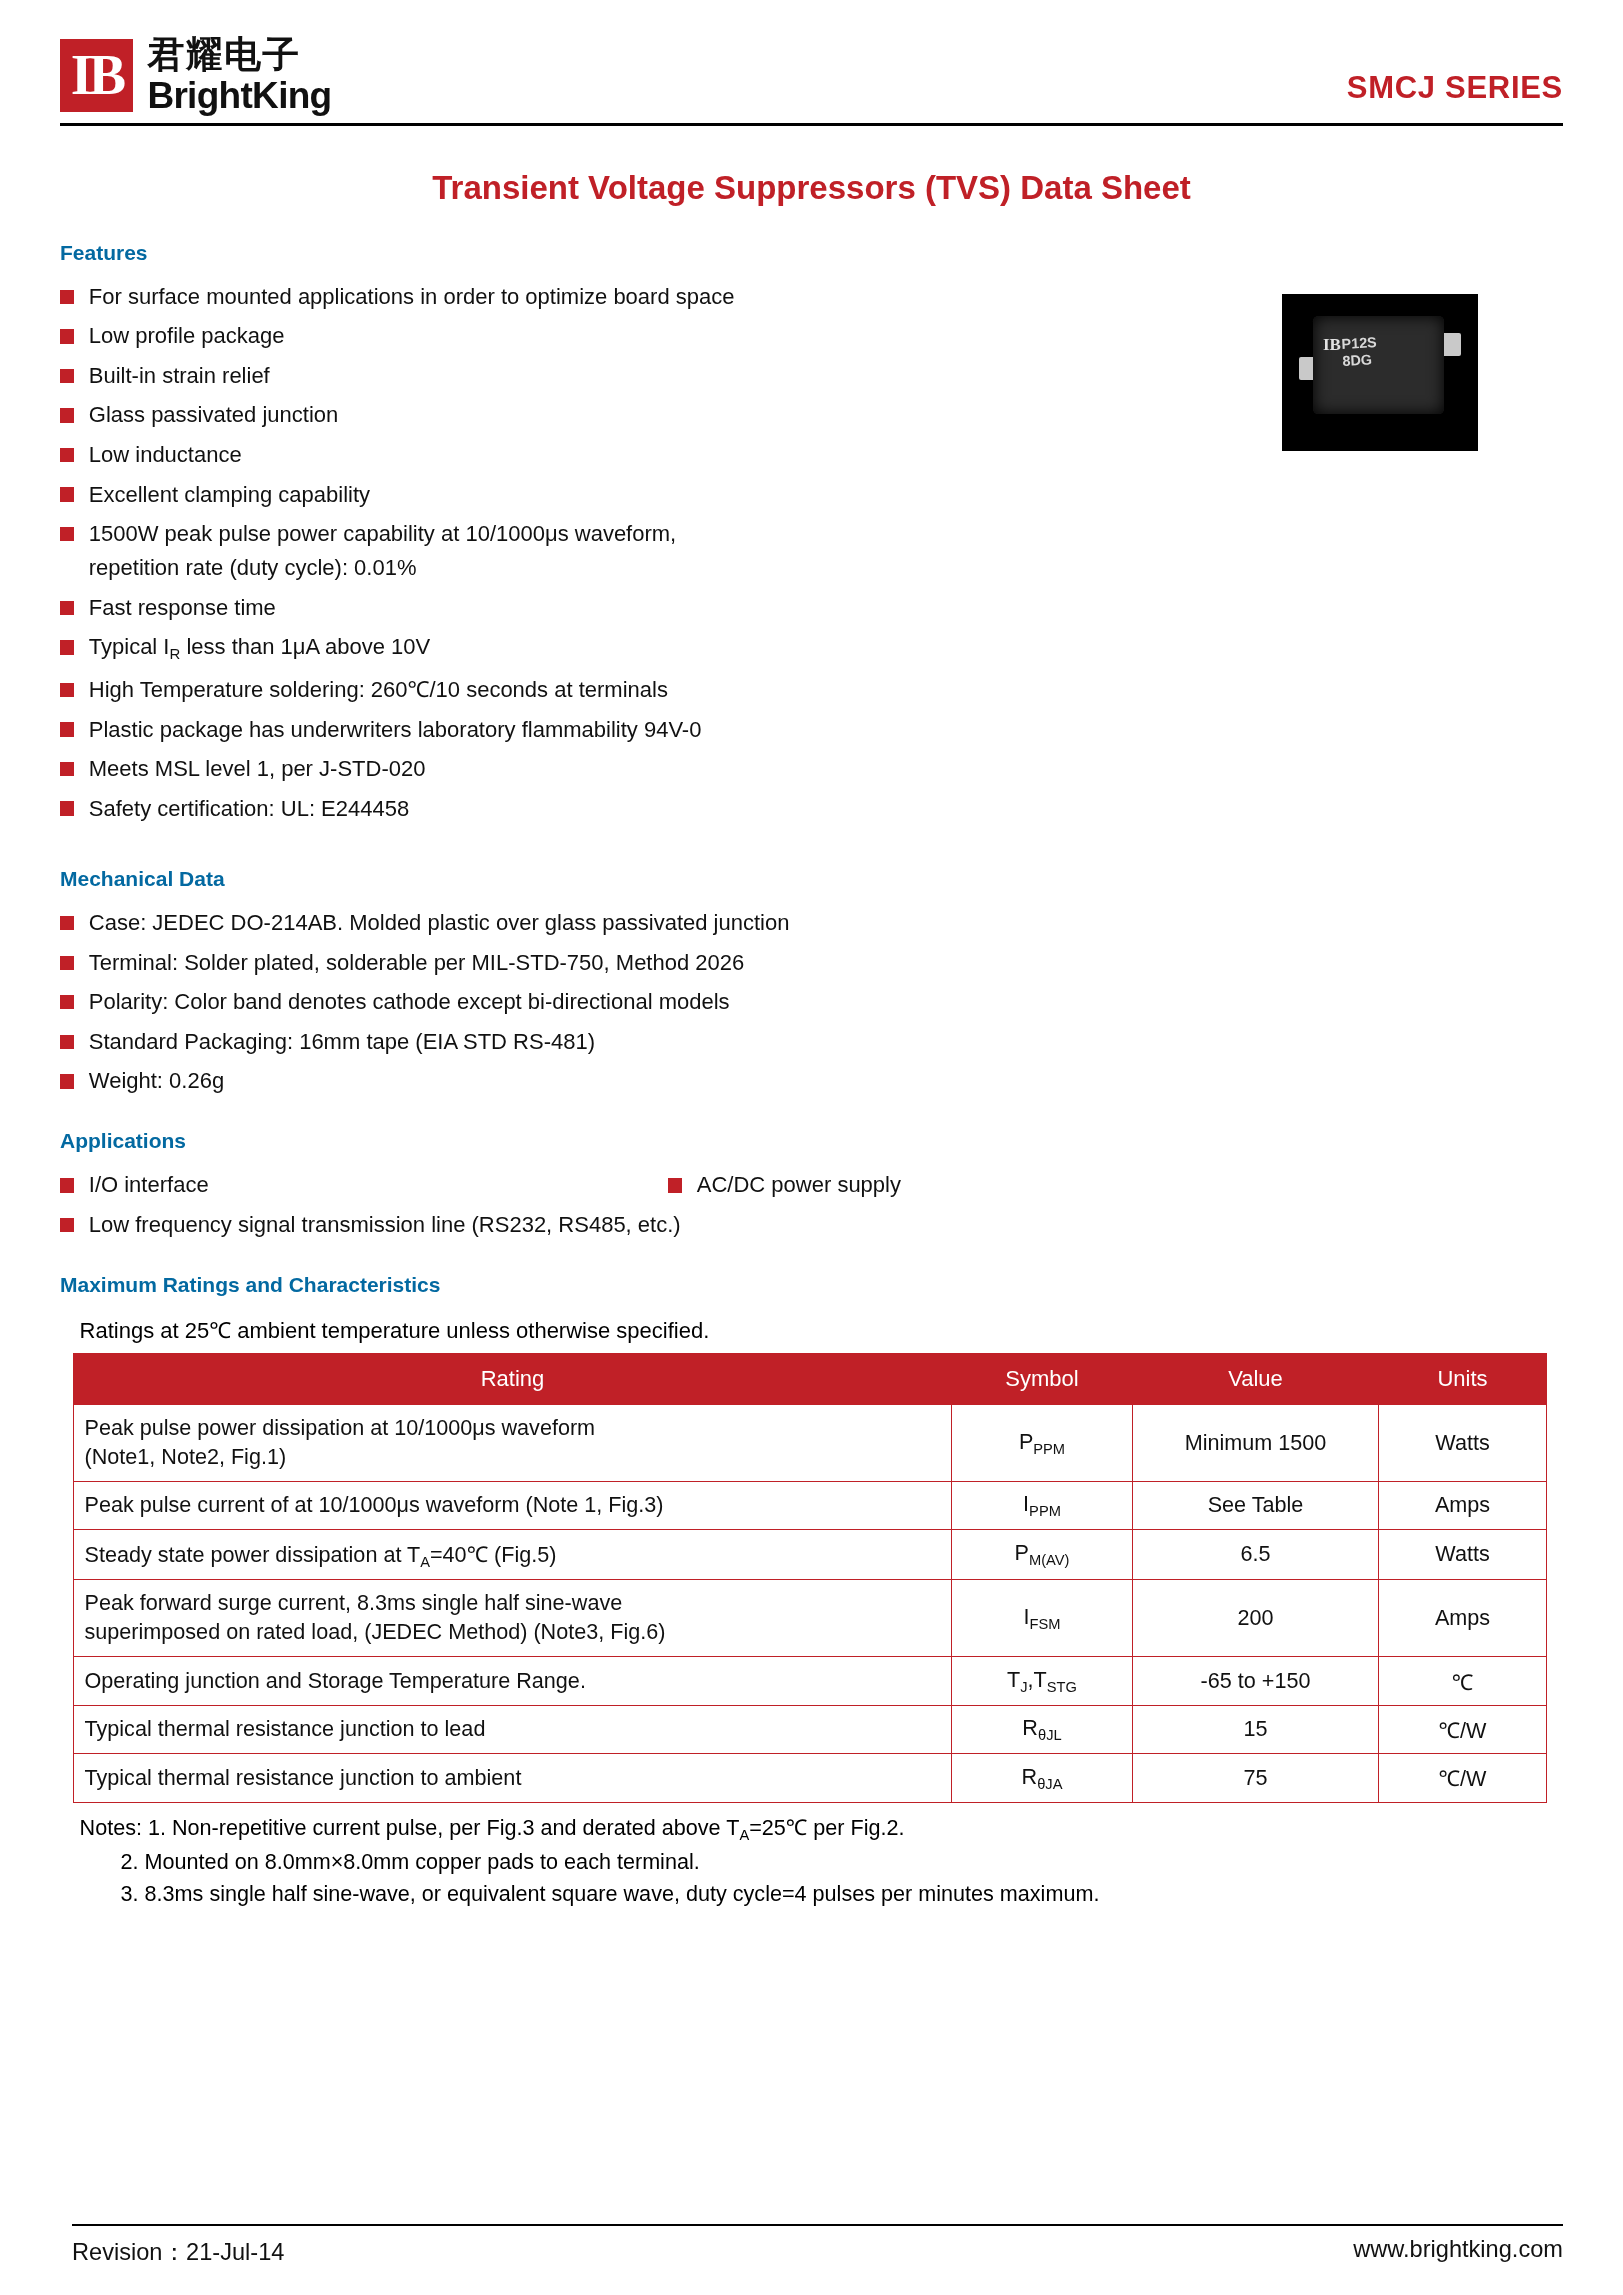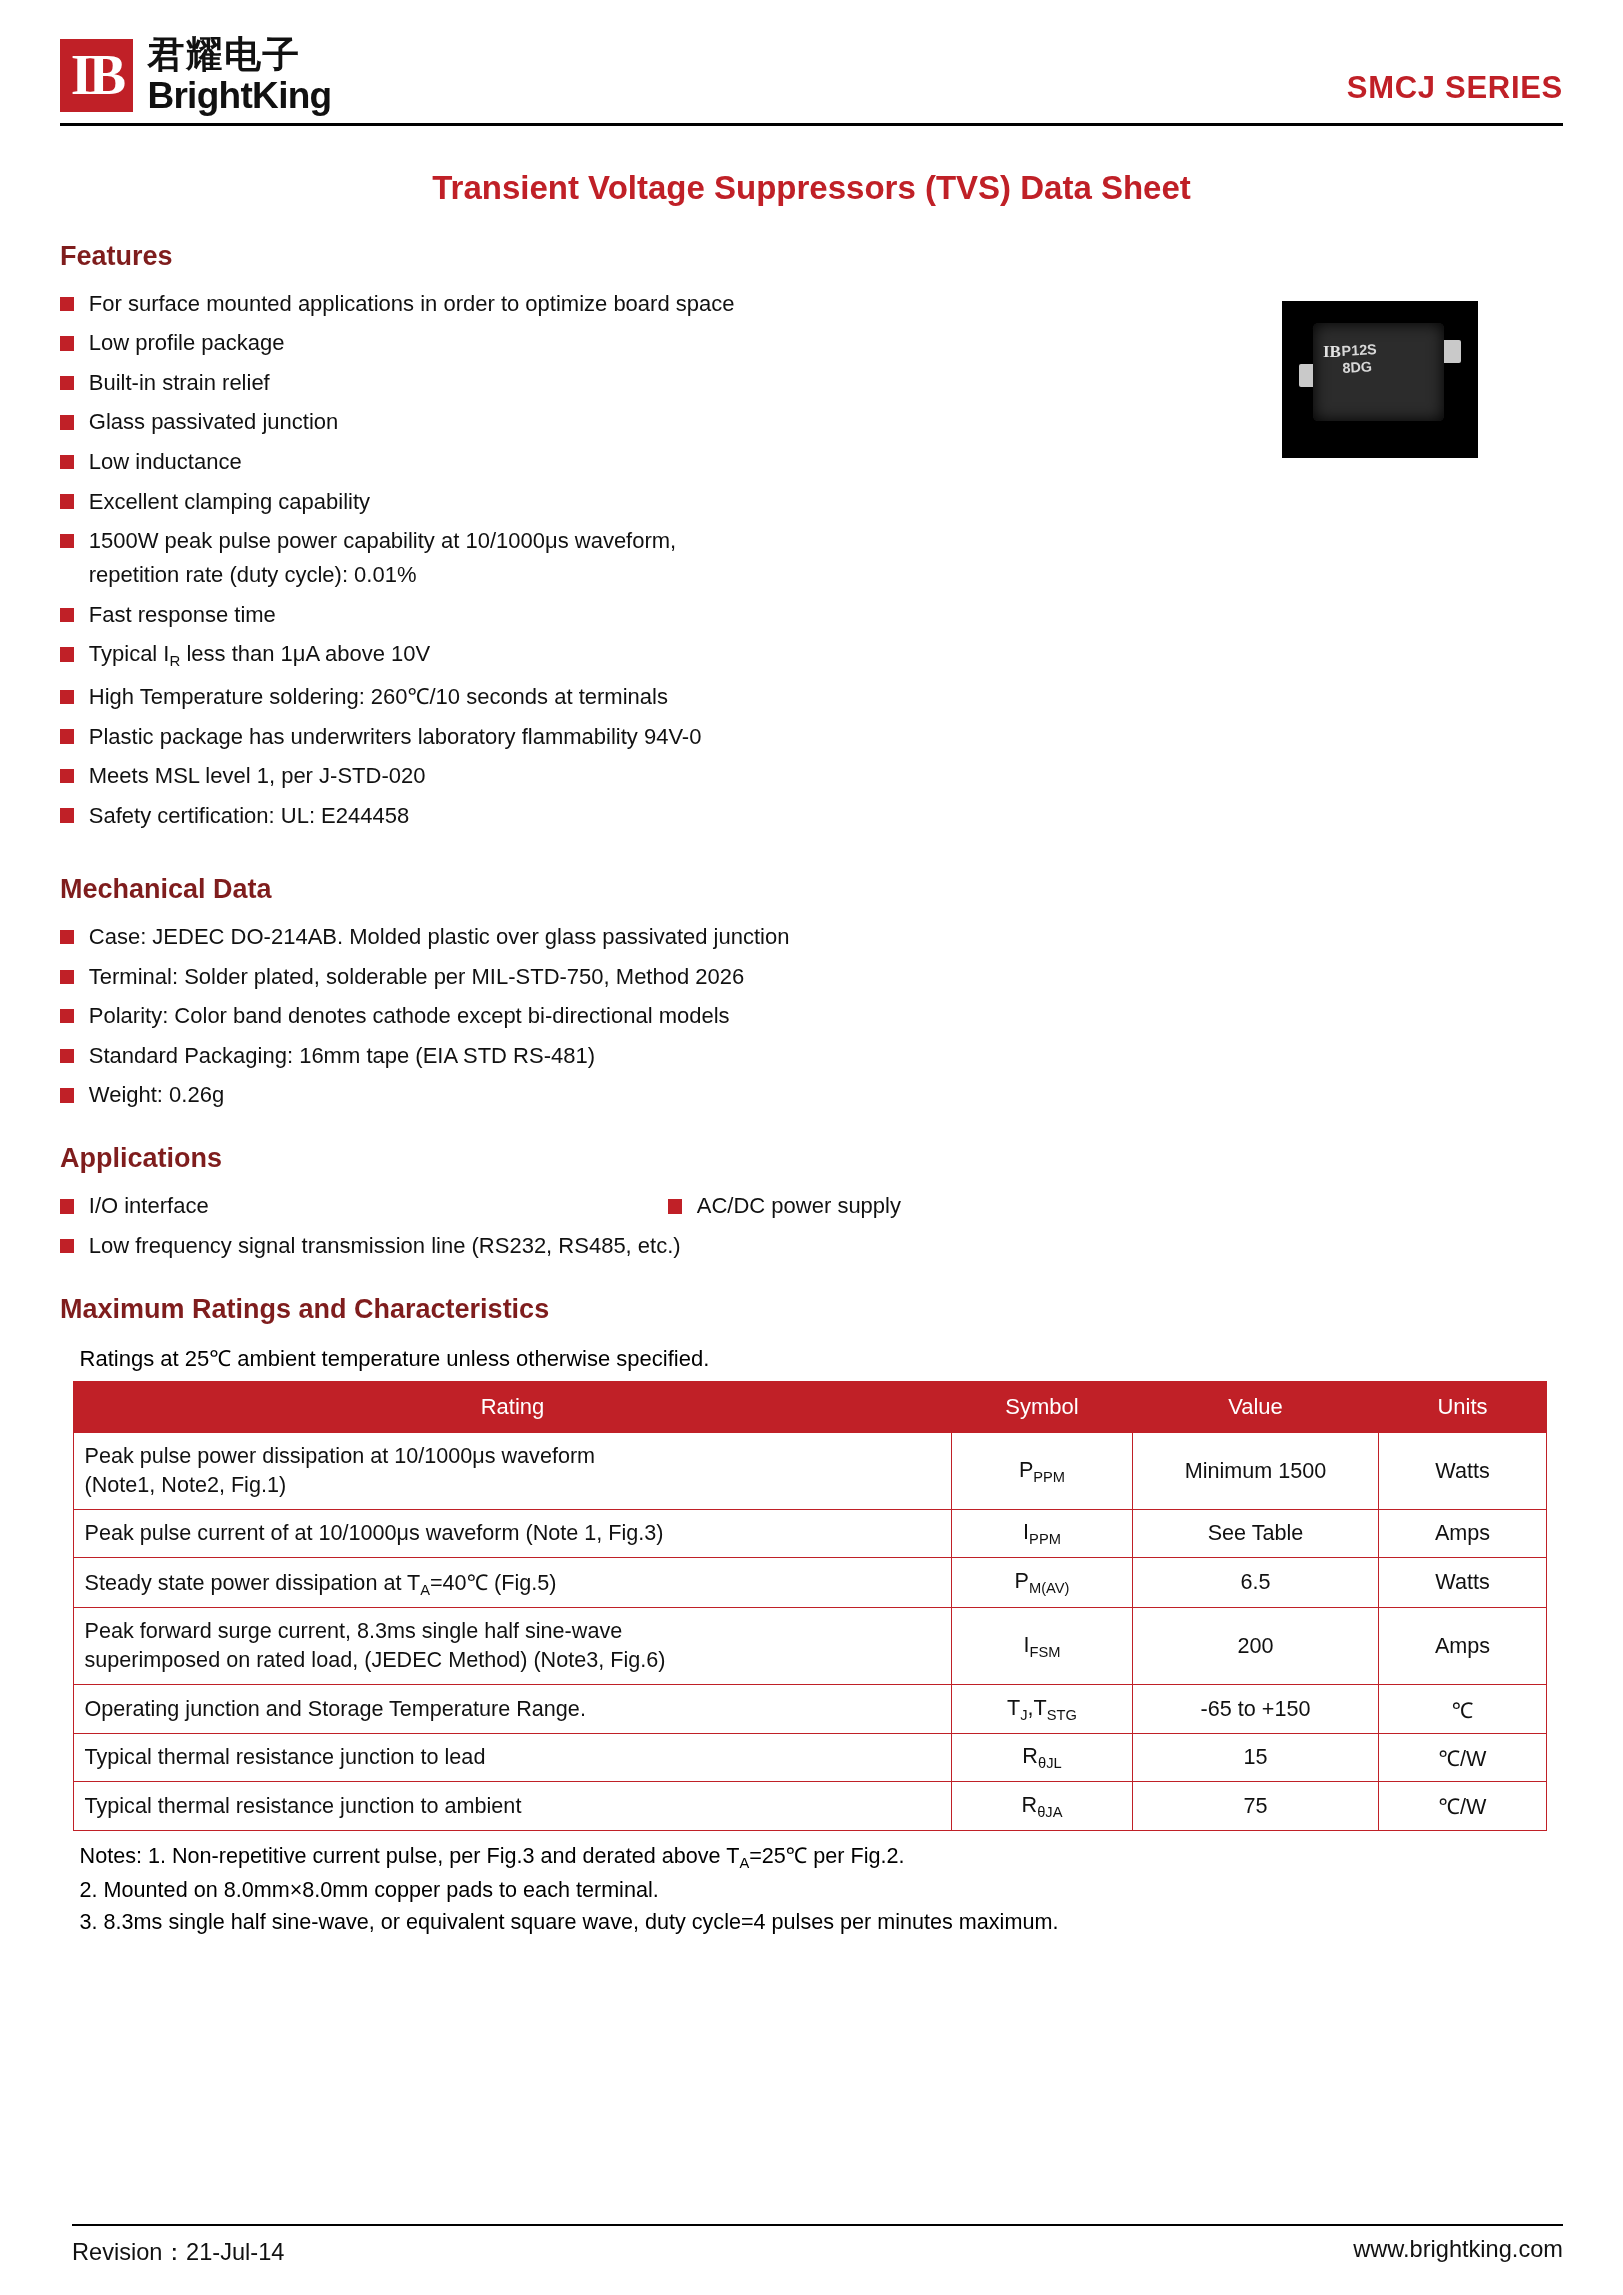--- a/index.html
+++ b/index.html
@@ -77,23 +77,23 @@
     text-align: center;
     font-size: 33px;
     font-weight: bold;
     color: #c02027;
     margin-top: 43px;
     margin-bottom: 6.5px;
   }
 
   
   .section-head {
-    font-size: 27px;
-    font-weight: bold;
-    color: #7f1d1d;
+    font-size: 21px;
+    font-weight: bold;
+    color: #0369a1;
     margin-top: 34px;
     margin-bottom: 17px;
   }
 
   
   .bullets {
     list-style: none;
     margin: 0;
     padding: 0;
   }
@@ -212,21 +212,21 @@
   .col-symbol { width: 167px; }
   .col-value  { width: 232px; }
   .col-units  { width: 154px; }
   .two-line { line-height: 1.34; }
 
   .notes {
     margin: 9.2px 0 0 19.6px;
     font-size: 21.6px;
     line-height: 1.45;
   }
-  .notes .n2, .notes .n3 { }
+  .notes .n2, .notes .n3 { margin-left: 41px; }
 
   
   .footer {
     position: absolute;
     left: 72px;
     right: 60px;
     bottom: 27.5px;
     border-top: 2.6px solid #000000;
     padding-top: 9.2px;
     display: flex;

